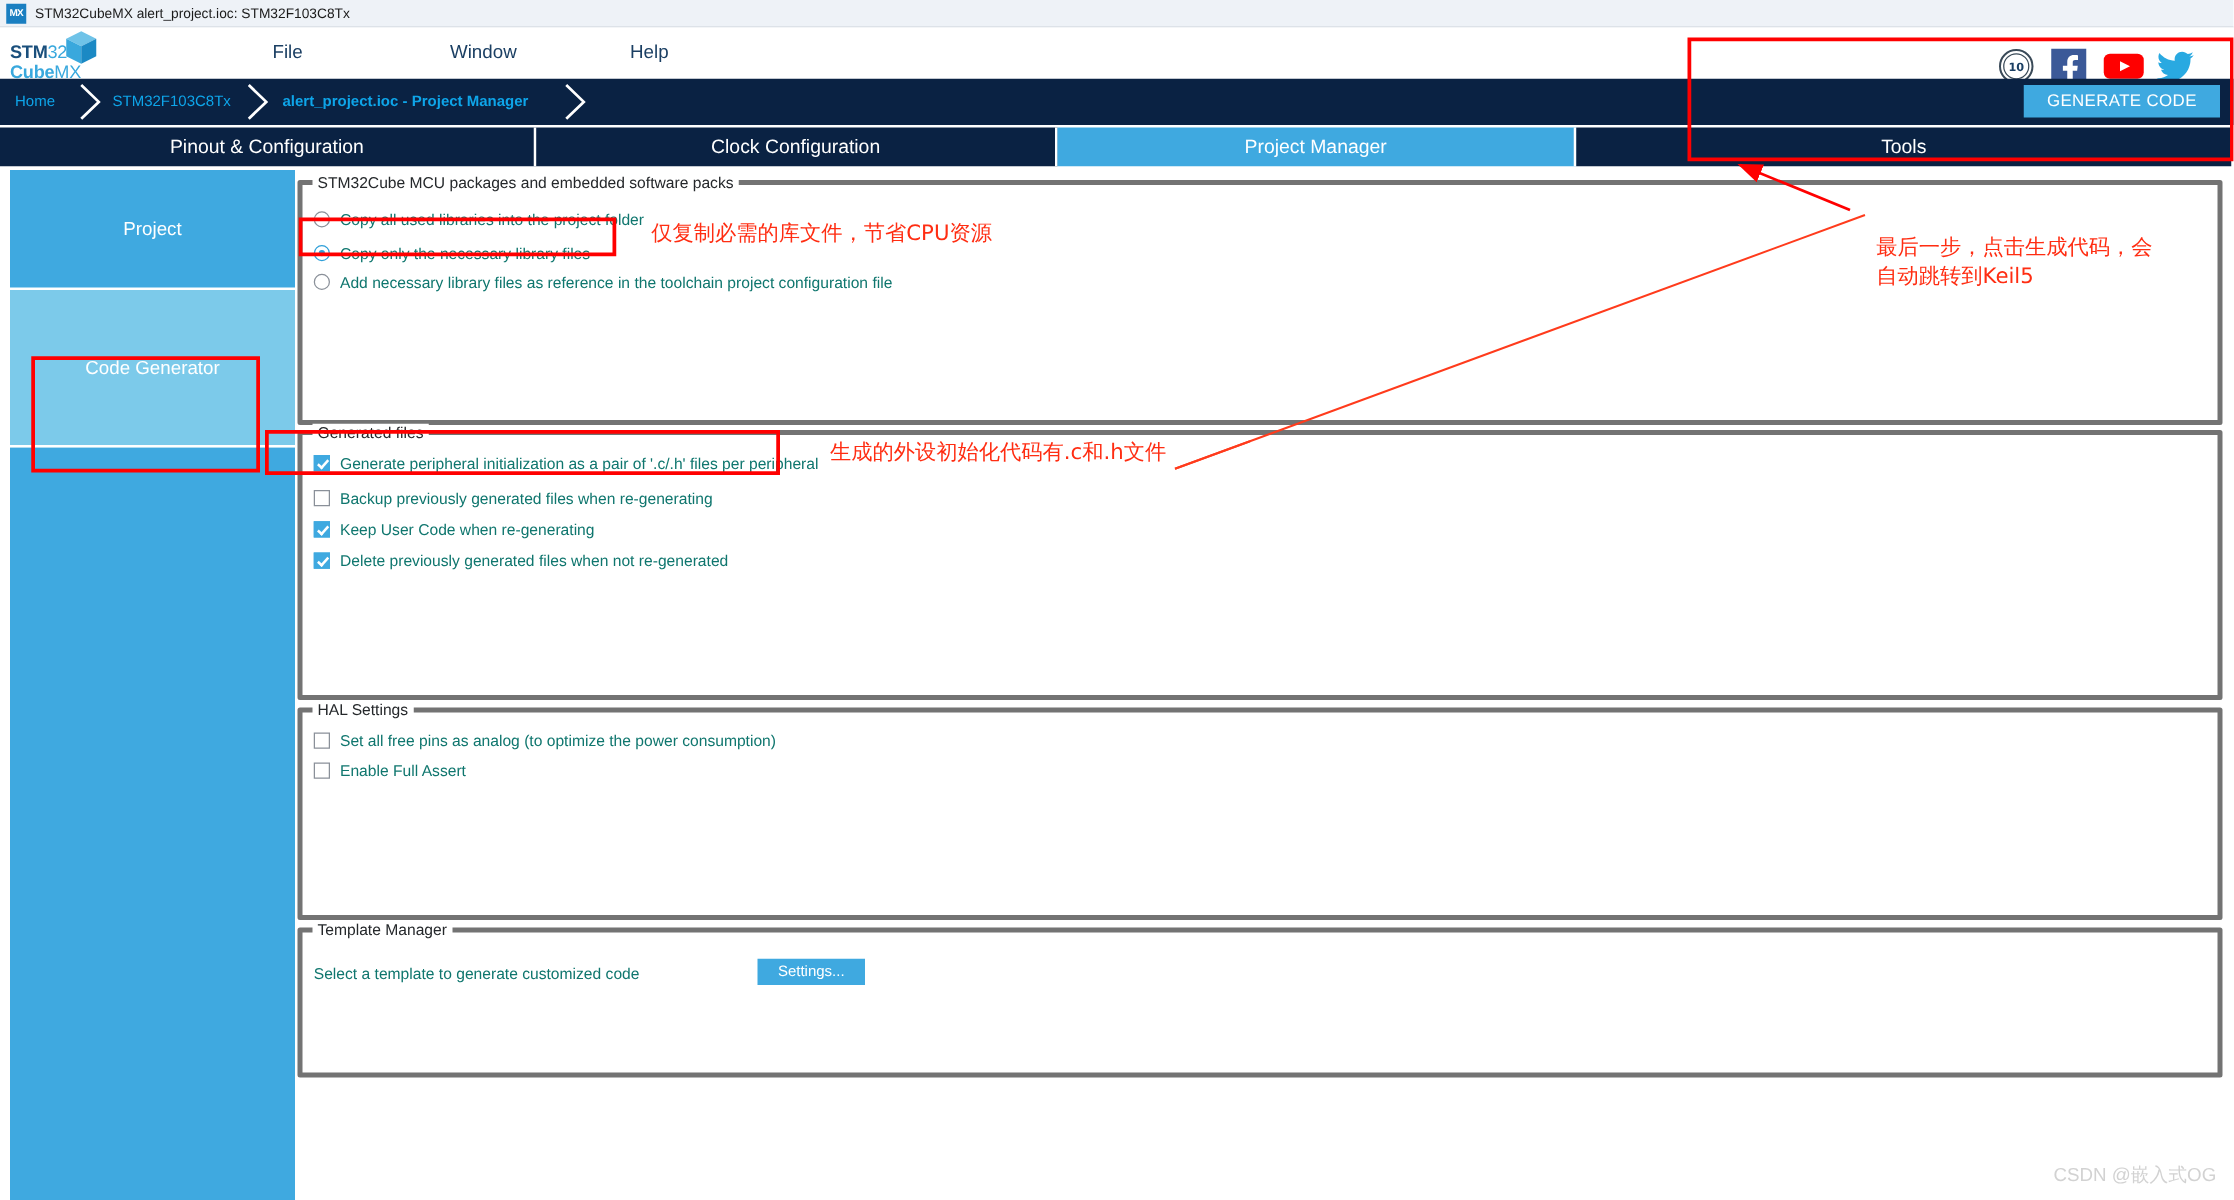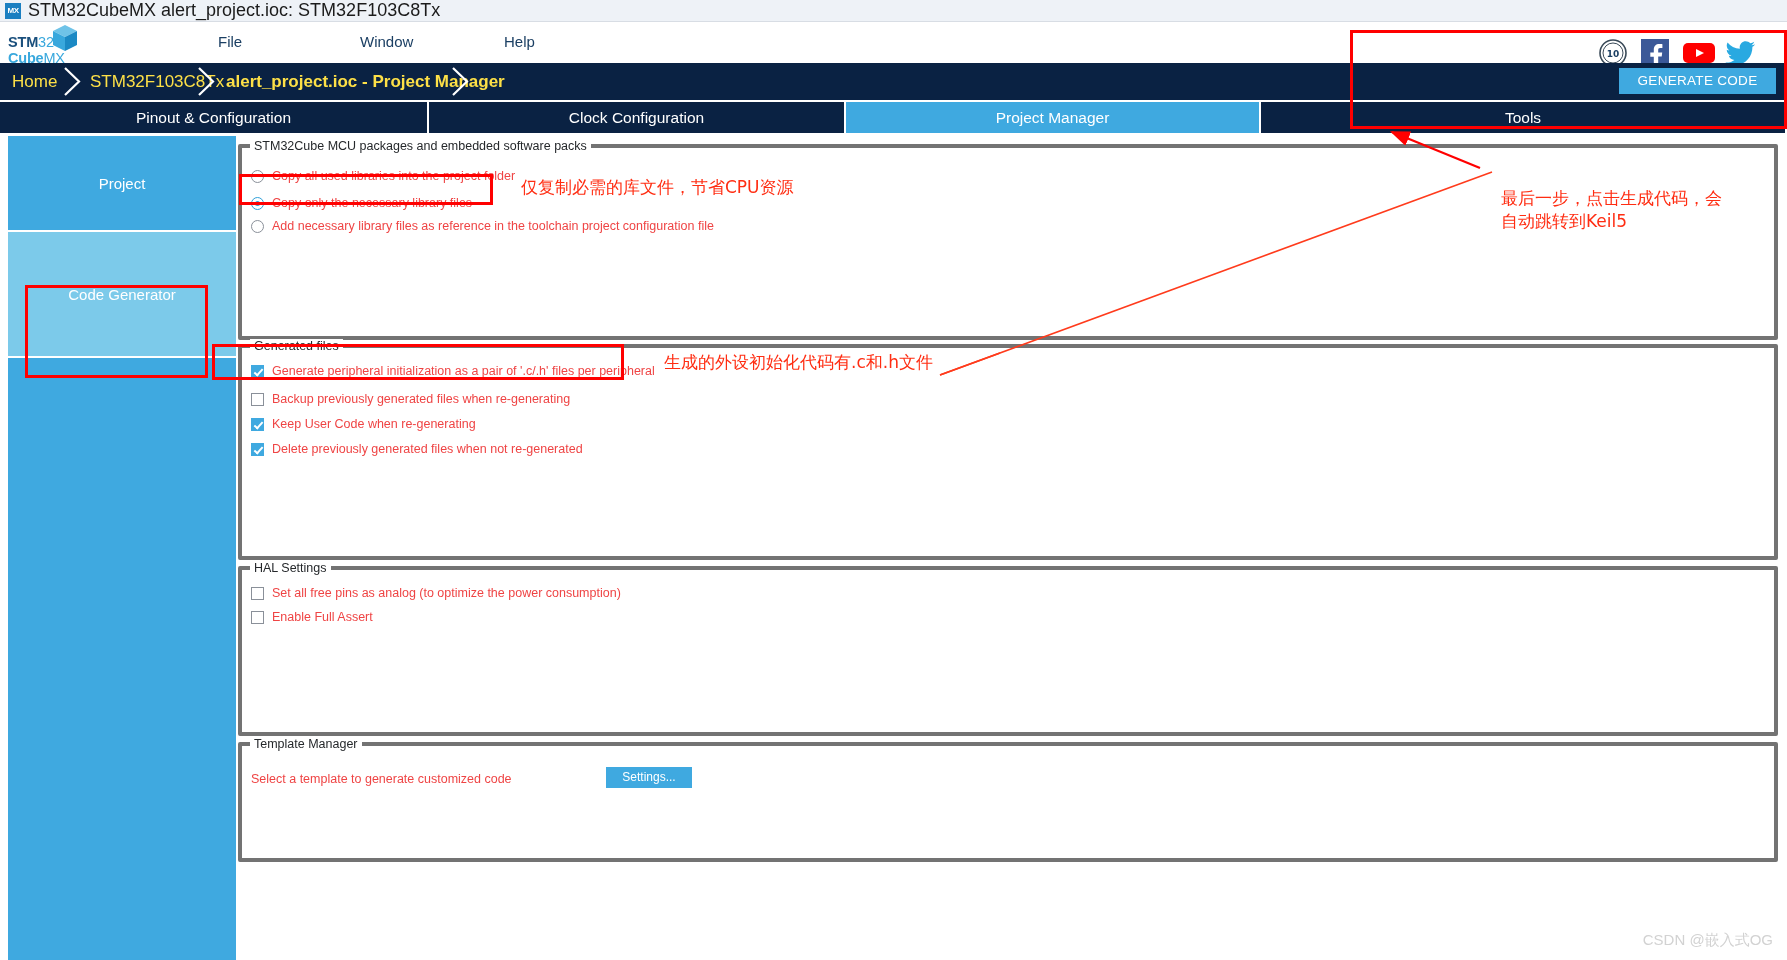--- a/index.html
+++ b/index.html
@@ -22,21 +22,21 @@
     background: #eef2f7;
     border-bottom: 1px solid #d8dde4;
     display: flex; align-items: center; gap: 7px;
     padding-left: 5px;
   }
   .titlebar-icon {
     width: 16px; height: 16px; background: #1a7fc1; color: #fff;
     font-size: 8px; font-weight: bold; line-height: 16px; text-align: center;
     letter-spacing: -0.5px;
   }
-  .titlebar-text { font-size: 18px; color: #1b1b1b; }
+  .titlebar-text { font-size: 11px; color: #1b1b1b; }
 
   
   .menurow {
     position: absolute; left: 0; top: 22px; width: 1787px; height: 41px;
     background: #fff;
   }
   .logo {
     position: absolute; left: 8px; top: 2px; width: 72px; height: 42px;
   }
   .logo .cube {
@@ -62,21 +62,21 @@
   }
   .soc { width: 30px; height: 30px; display: inline-block; margin-top: 16px; }
 
   
   .crumbbar {
     position: absolute; left: 0; top: 63px; width: 1787px; height: 37px;
     background: #0a2243;
   }
   .crumb {
     position: absolute; top: 0; height: 37px; line-height: 37px;
-    color: #fde047; font-size: 17px; white-space: nowrap;
+    color: #0ea5e9; font-size: 12px; white-space: nowrap;
   }
   .crumb.bold { font-weight: bold; }
   .chev {
     position: absolute; top: 3px; width: 22px; height: 31px;
   }
   .gen-code {
     position: absolute; right: 11px; top: 5px;
     width: 157px; height: 26px; background: #3fa9e0; color: #fff;
     font-size: 13.5px; line-height: 26px; text-align: center;
     letter-spacing: 0.3px; cursor: pointer;
@@ -120,22 +120,22 @@
     position: absolute;
     border: 4px solid #737373;
     border-radius: 2px;
   }
   .group-title {
     position: absolute; top: -9px; left: 8px;
     background: #ffffff; padding: 0 4px;
     font-size: 12.5px; color: #25282b;
   }
   .row {
-    position: absolute; display: flex; align-items: center; gap: 8px;
-    font-size: 12.5px; color: #ef4444; white-space: nowrap;
+    position: absolute; display: flex; align-items: flex-start; gap: 8px;
+    font-size: 12.5px; color: #0f766e; white-space: nowrap;
   }
   
   .radio {
     width: 13px; height: 13px; border-radius: 50%;
     border: 1px solid #8a9099; background: #fff;
     position: relative; flex: none;
   }
   .radio.on { border-color: #2f9fd8; }
   .radio.on::after {
     content: ""; position: absolute; left: 3px; top: 3px;

